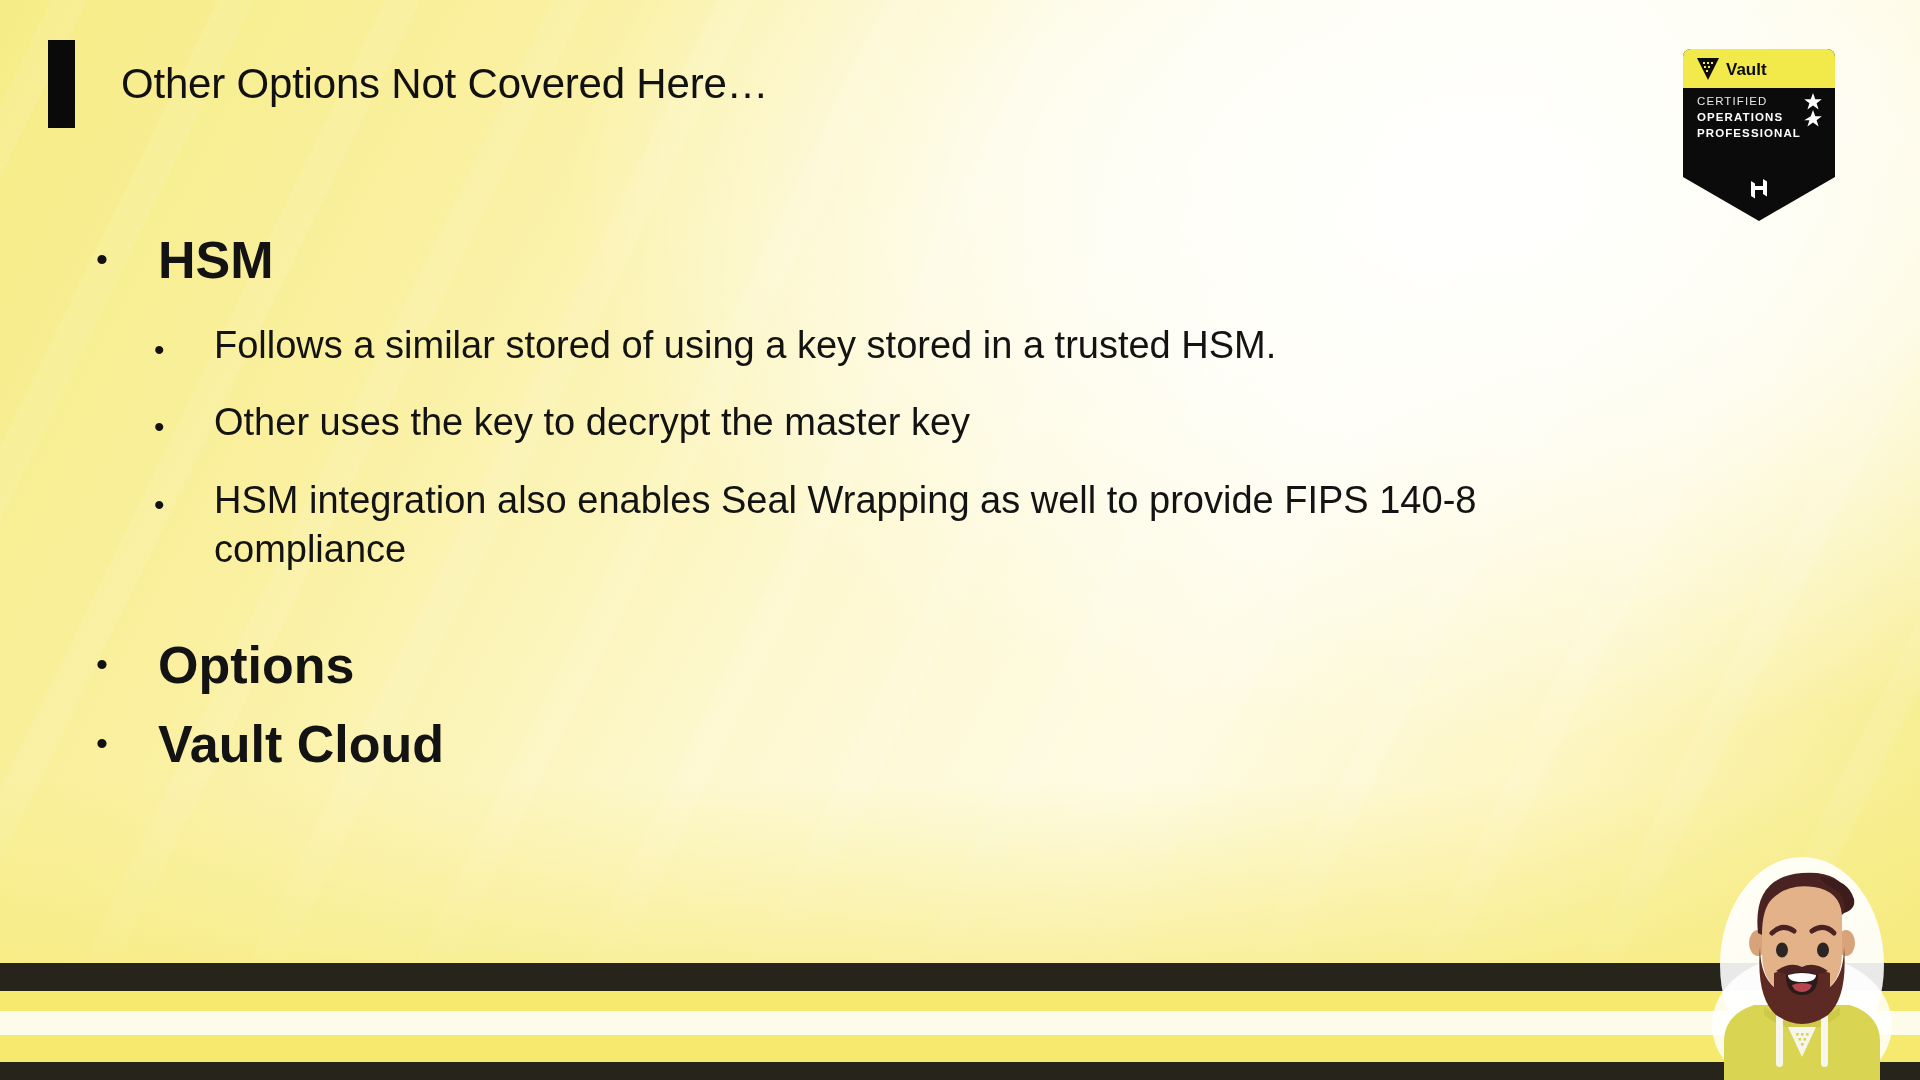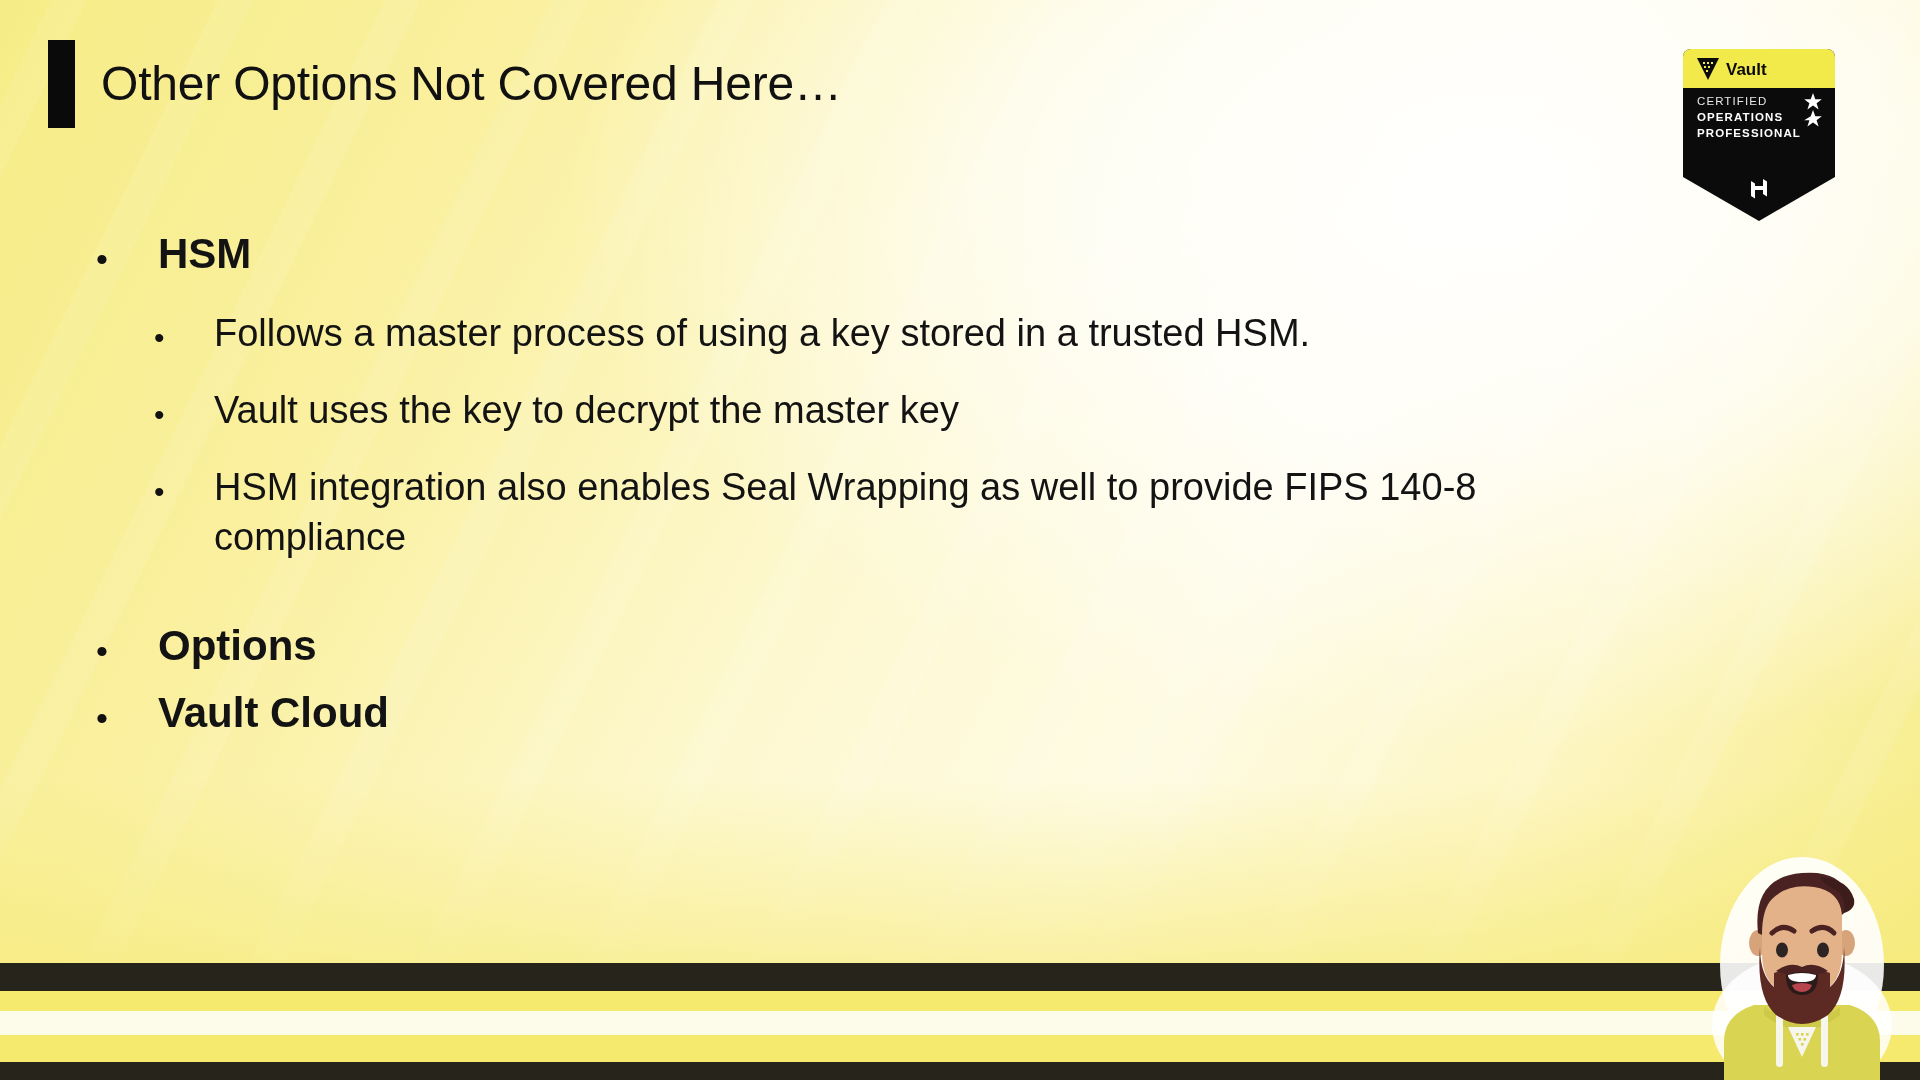--- a/index.html
+++ b/index.html
@@ -52,22 +52,22 @@
     align-items: center;
     z-index: 6;
   }
   .title-accent {
     width: 27px;
     height: 88px;
     background: #0a0a0a;
     flex: 0 0 auto;
   }
   .title-text {
-    margin-left: 26px;
-    font-size: 48px;
+    margin-left: 46px;
+    font-size: 42px;
     line-height: 1.0;
     color: #111111;
     font-weight: 400;
     letter-spacing: -0.2px;
     white-space: nowrap;
   }
 
   
   .body {
     position: absolute;
@@ -92,21 +92,21 @@
   
   .lvl1 {
     margin-bottom: 0;
   }
   .lvl1 .dot {
     width: 62px;
     font-size: 34px;
     padding-top: 14px;
   }
   .lvl1 .txt {
-    font-size: 42px;
+    font-size: 52px;
     font-weight: 700;
     line-height: 1.25;
   }
 
   
   .lvl2 .dot {
     width: 60px;
     font-size: 30px;
     padding-top: 14px;
     padding-left: 58px;
@@ -168,28 +168,28 @@
 
     <div class="bullet lvl1">
       <span class="dot">•</span>
       <span class="txt">HSM</span>
     </div>
 
     <div class="gap-a"></div>
 
     <div class="bullet lvl2">
       <span class="dot">•</span>
-      <span class="txt">Follows a master process of using a key stored in a trusted HSM.</span>
+      <span class="txt">Follows a similar stored of using a key stored in a trusted HSM.</span>
     </div>
 
     <div class="gap-b"></div>
 
     <div class="bullet lvl2">
       <span class="dot">•</span>
-      <span class="txt">Vault uses the key to decrypt the master key</span>
+      <span class="txt">Other uses the key to decrypt the master key</span>
     </div>
 
     <div class="gap-b"></div>
 
     <div class="bullet lvl2">
       <span class="dot">•</span>
       <span class="txt">HSM integration also enables Seal Wrapping as well to provide FIPS 140-8 compliance</span>
     </div>
 
     <div class="gap-c"></div>

